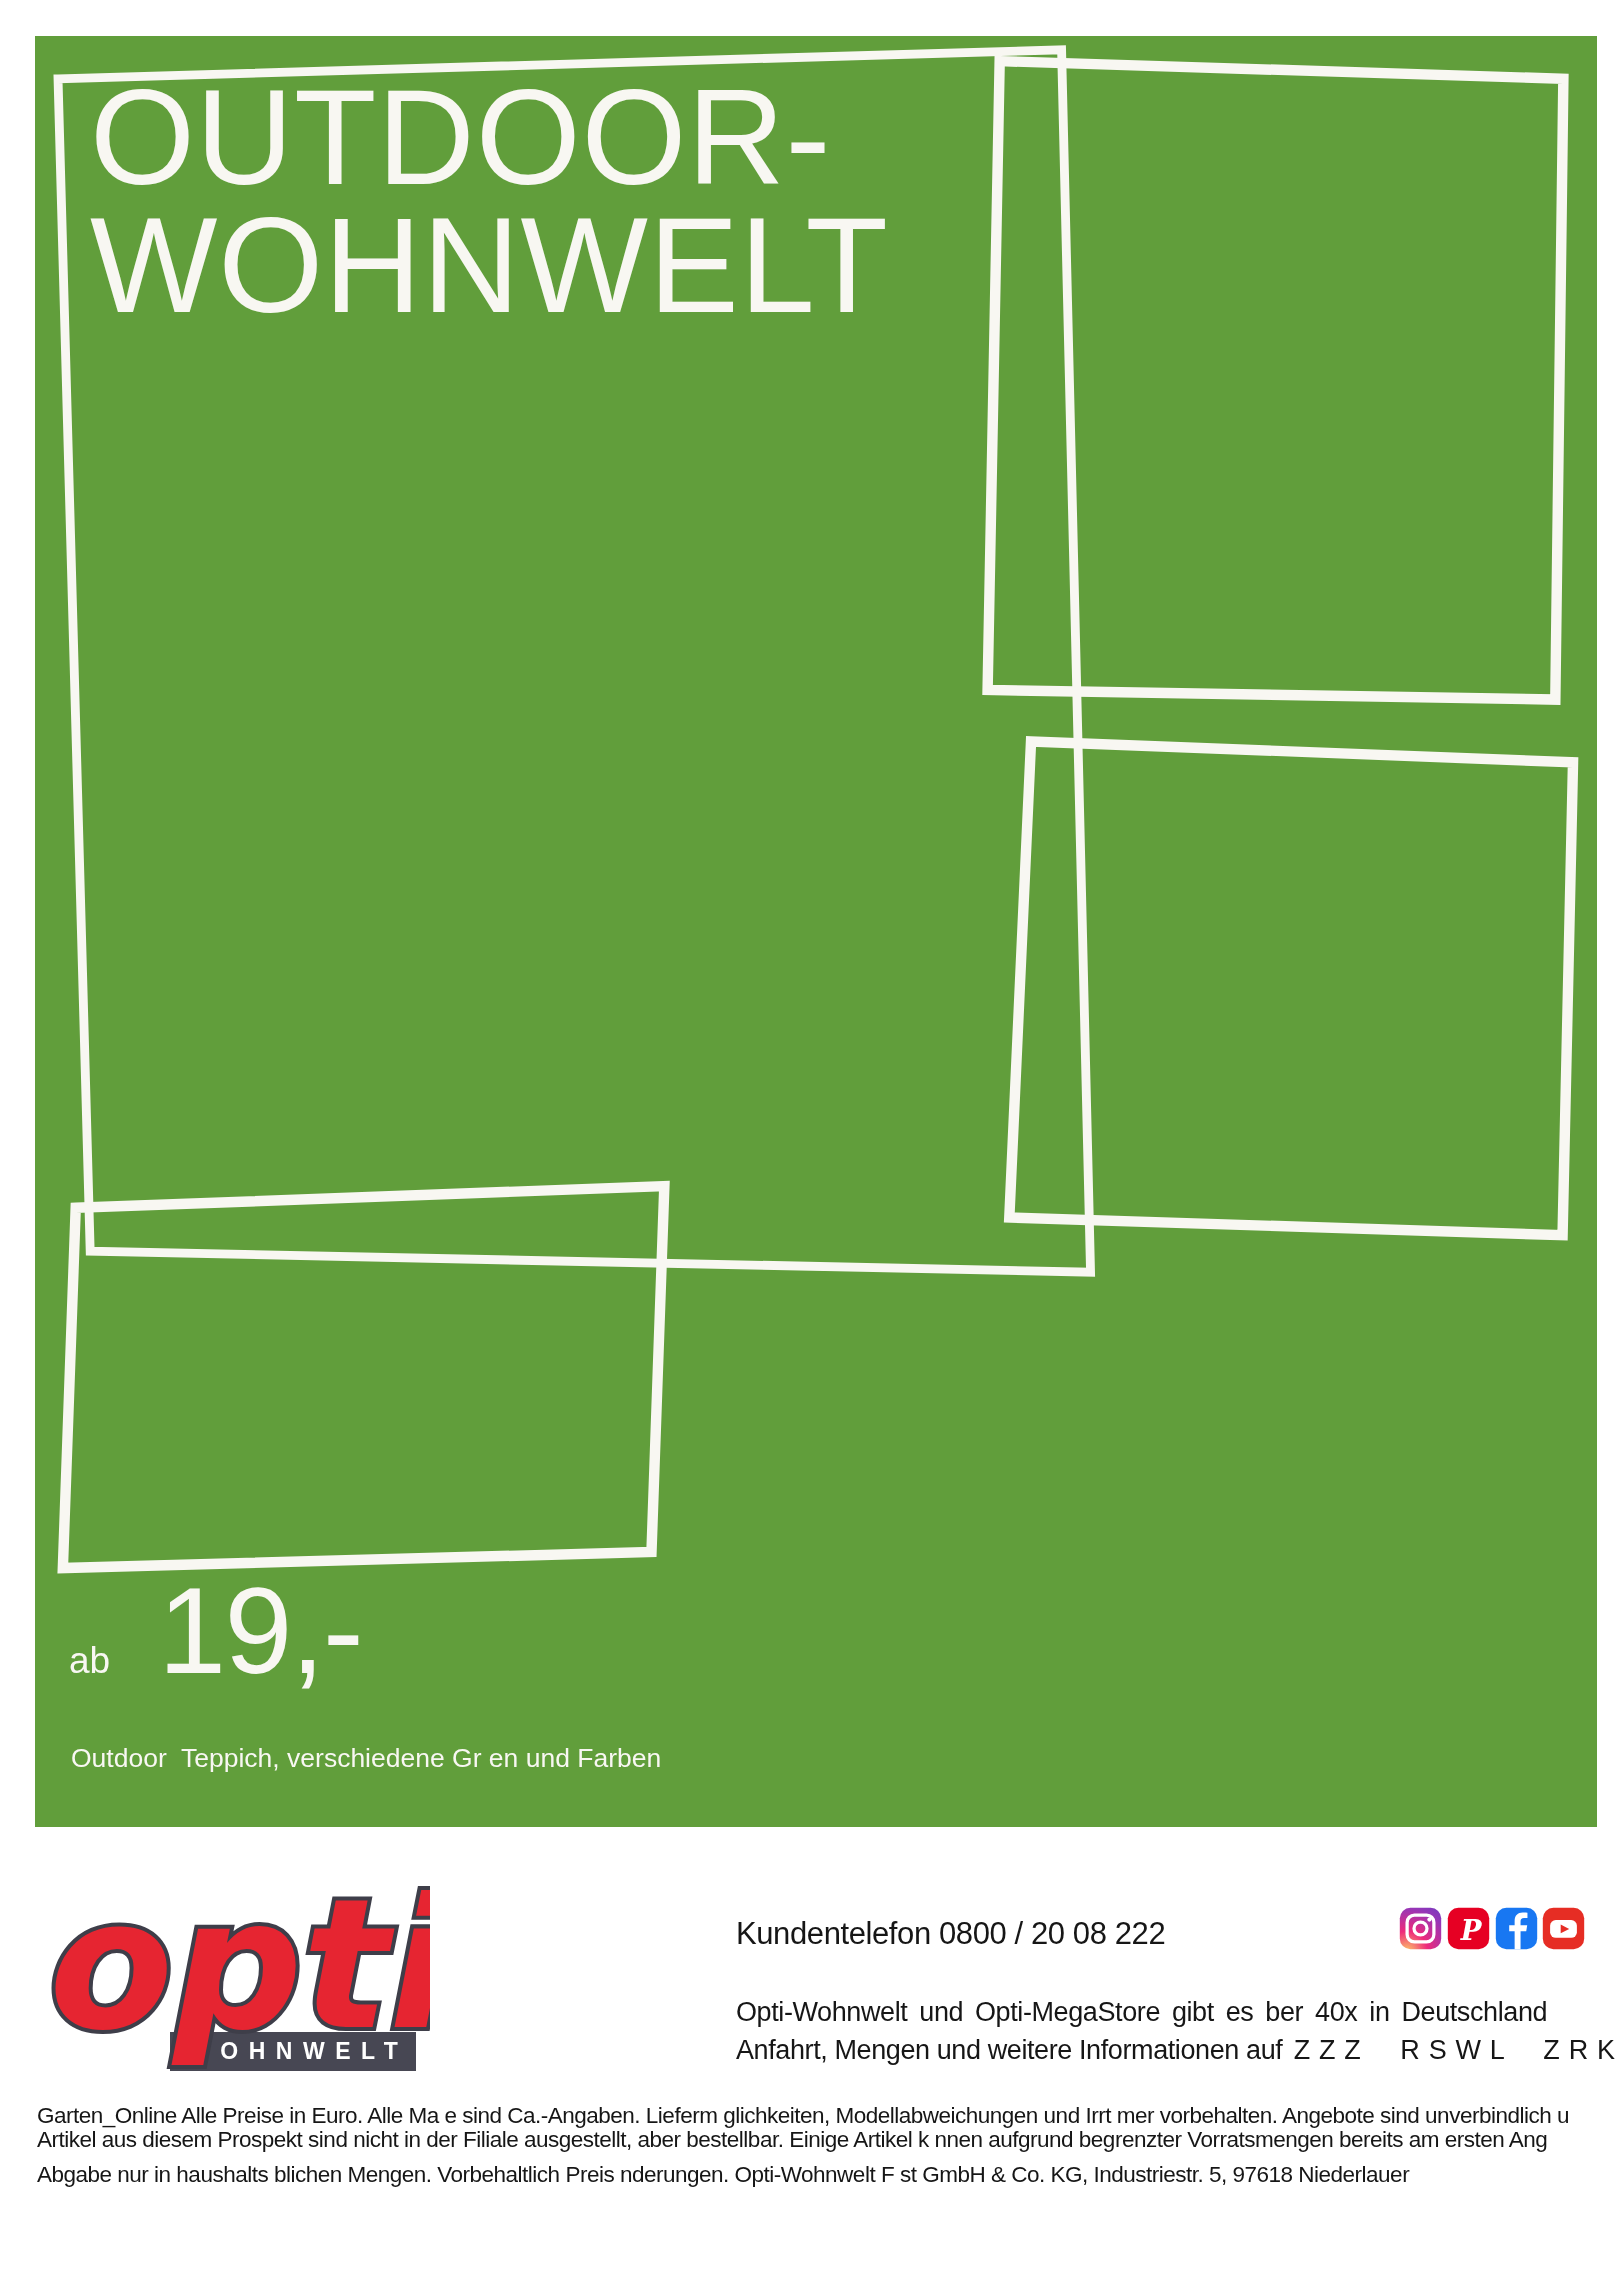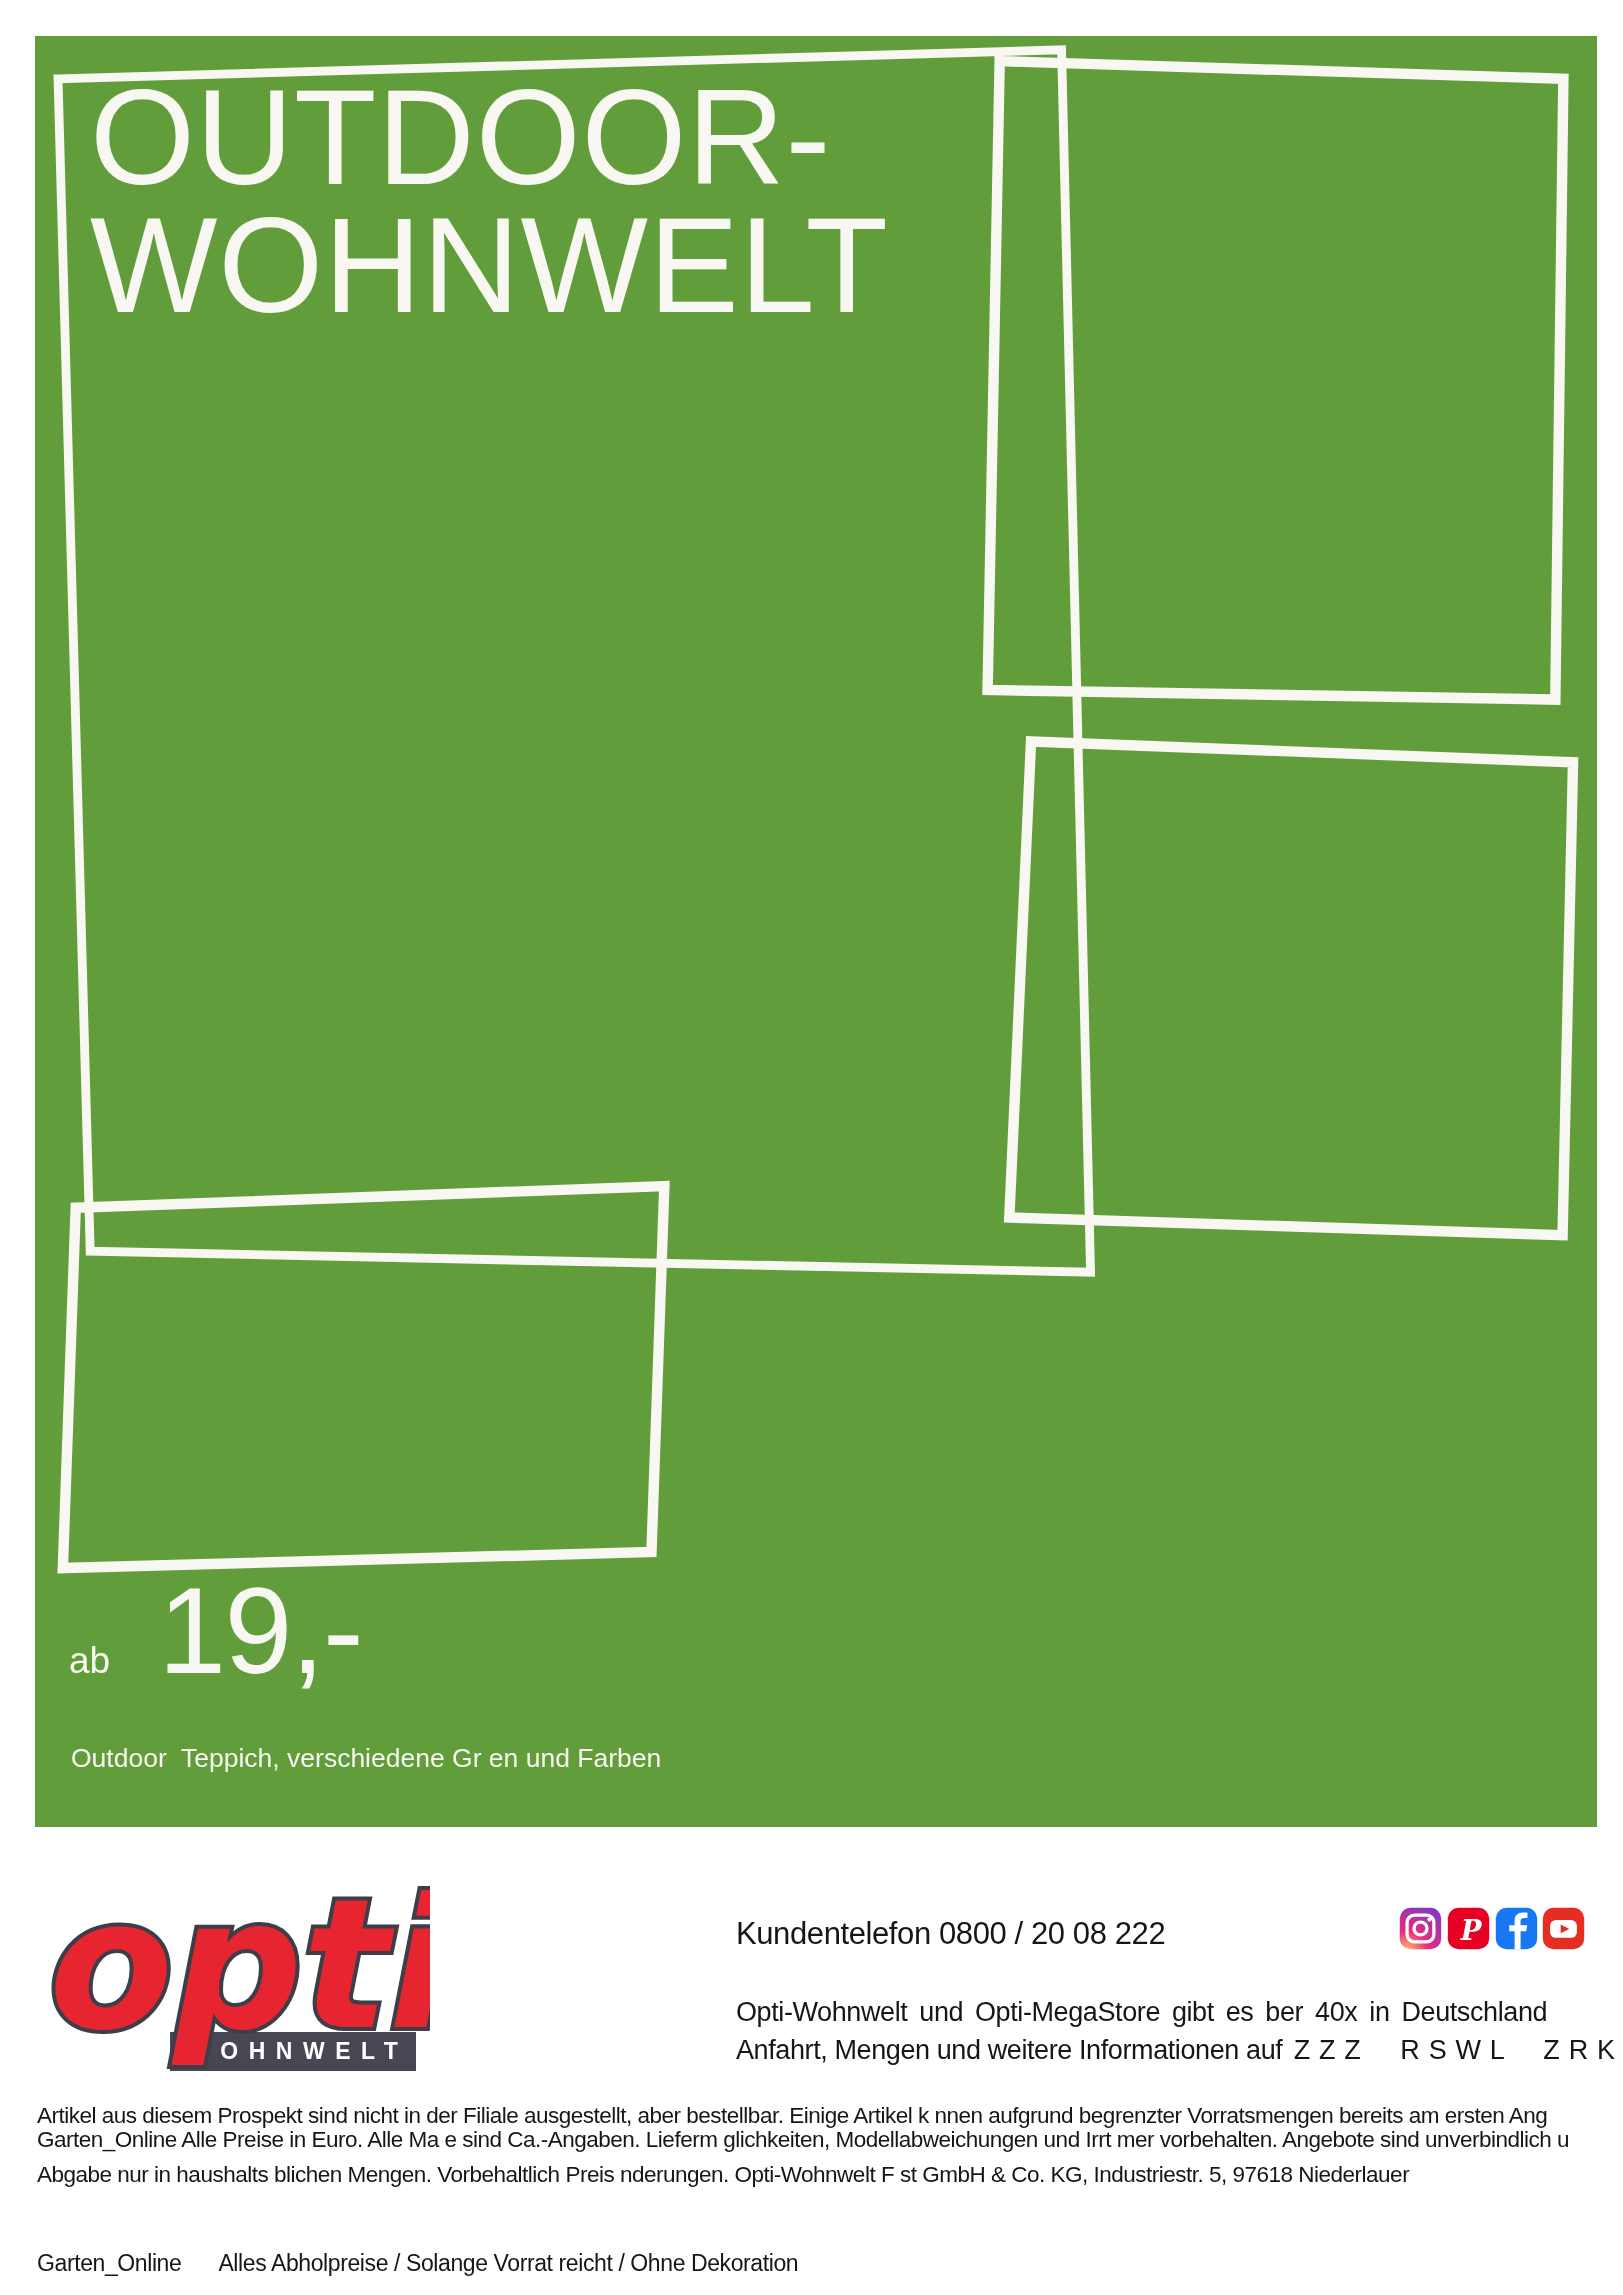--- a/index.html
+++ b/index.html
@@ -136,24 +136,20 @@
     </svg>
 
     <svg width="43" height="43" viewBox="0 0 53 53">
       <rect x="1" y="1" width="51" height="51" rx="13" fill="#e62d24"></rect>
       <rect x="10" y="16" width="33" height="22" rx="7" fill="#ffffff"></rect>
       <path d="M23 21.5 L33.5 27 L23 32.5 Z" fill="#e62d24"></path>
     </svg>
   </div>
 
   <div class="legal">
+    <div>Garten_Online Alle Preise in Euro. Alle Ma e sind Ca.-Angaben. Lieferm glichkeiten, Modellabweichungen und Irrt mer vorbehalten. Angebote sind unverbindlich u</div>
     <div>Artikel aus diesem Prospekt sind nicht in der Filiale ausgestellt, aber bestellbar. Einige Artikel k nnen aufgrund begrenzter Vorratsmengen bereits am ersten Ang</div>
-    <div>Garten_Online Alle Preise in Euro. Alle Ma e sind Ca.-Angaben. Lieferm glichkeiten, Modellabweichungen und Irrt mer vorbehalten. Angebote sind unverbindlich u</div>
     <div class="l3">Abgabe nur in haushalts blichen Mengen. Vorbehaltlich Preis nderungen.   Opti-Wohnwelt F st GmbH &amp; Co. KG, Industriestr. 5, 97618 Niederlauer</div>
   </div>
 
-  <div class="bottomline">
-    <span>Garten_Online</span>
-    <span>Alles Abholpreise / Solange Vorrat reicht / Ohne Dekoration</span>
-  </div>
 
 </div>
 
 
 </body></html>

